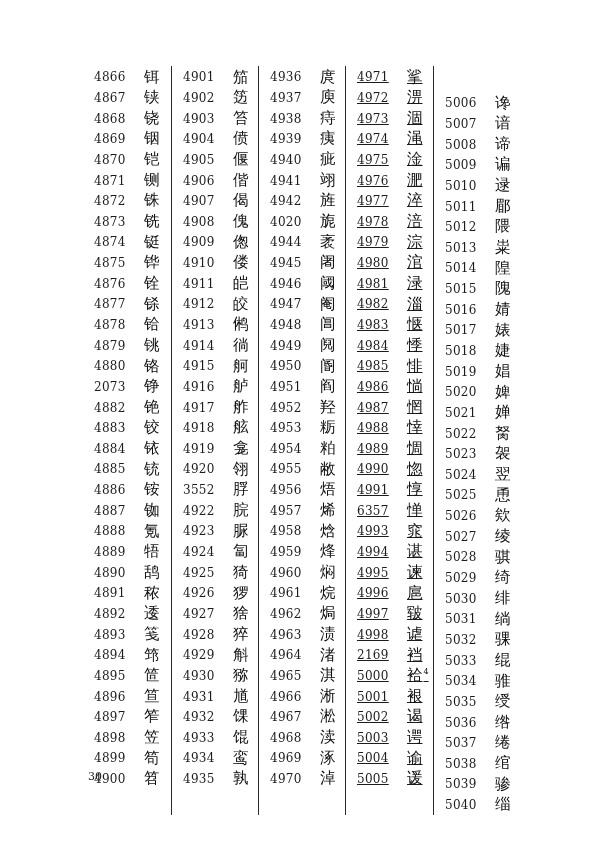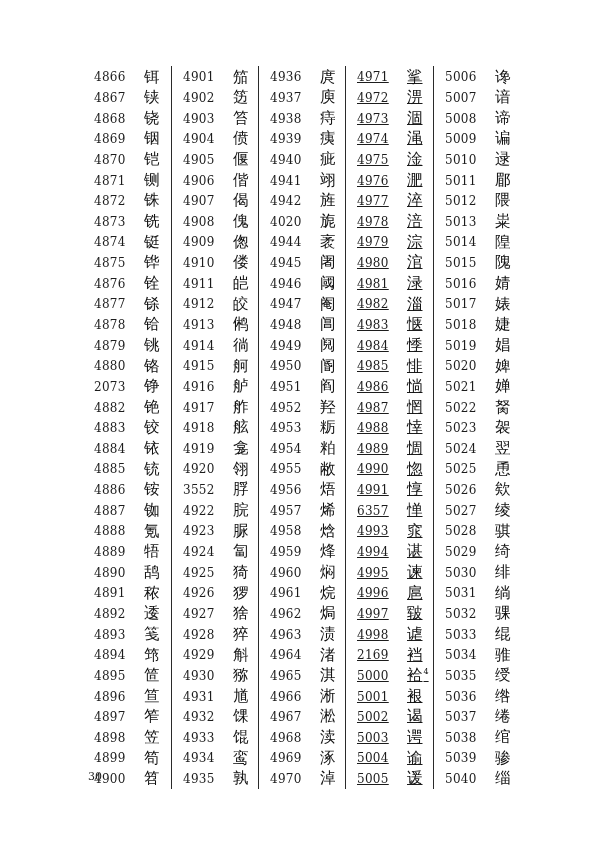--- a/index.html
+++ b/index.html
@@ -27,21 +27,21 @@
   .col {
     box-sizing: border-box;
     width: 87px;
     padding-top: 1px;
   }
   .col.ruled {
     border-right: 1px solid #2a2a2a;
   }
   .col:nth-child(2), .col:nth-child(3) { width: 87px; }
   .col:nth-child(4) { width: 88px; text-decoration: underline; }
-  .col:nth-child(5) { width: 82px; border-right: none; }
+  .col:nth-child(5) { width: 82px; border-right: none; margin-top: 26px; }
   .row {
     display: flex;
     align-items: center;
     height: 20.65px;
     white-space: nowrap;
   }
   .col:nth-child(1) .row { padding-left: 9px; }
   .col:nth-child(2) .row,
   .col:nth-child(3) .row,
   .col:nth-child(4) .row,

